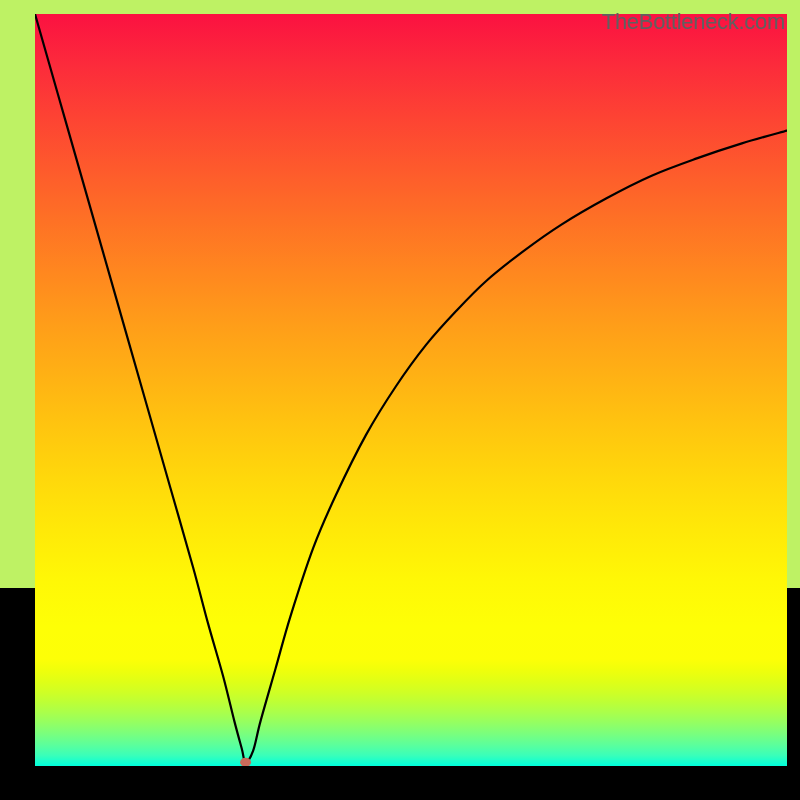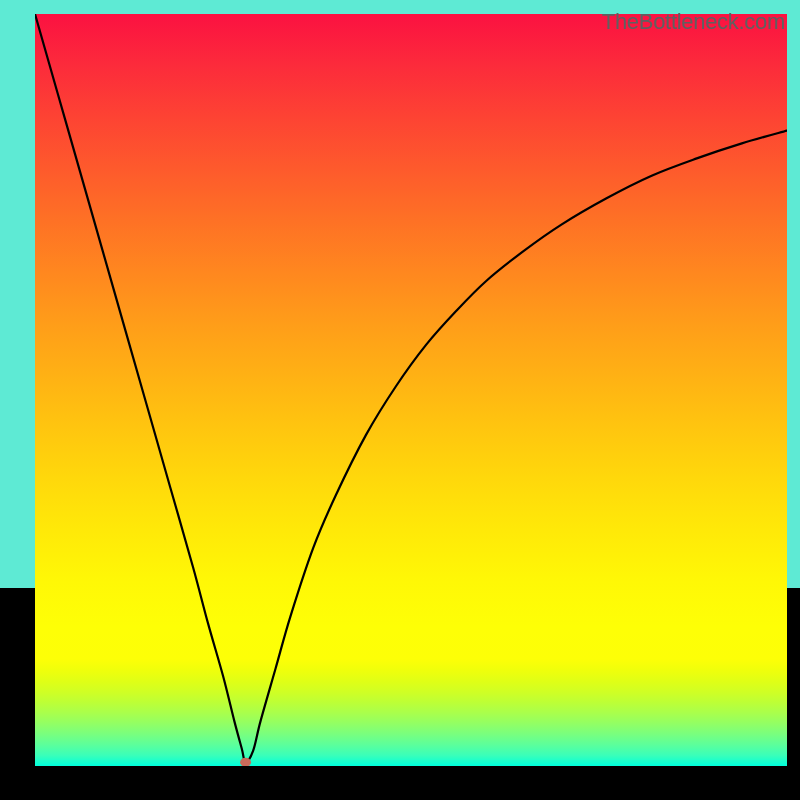--- a/index.html
+++ b/index.html
@@ -8,21 +8,21 @@
     width: 800px;
     height: 800px;
     overflow: hidden;
     background: #000;
     font-family: Arial, Helvetica, sans-serif;
   }
   .frame {
     position: relative;
     width: 800px;
     height: 588px;
-    background: #5eead4;
+    background: #bef264;
     text-decoration: underline;
   }
   .plot-area {
     position: absolute;
     left: 35px;
     top: 14px;
     width: 752px;
     height: 752px;
     overflow: hidden;
   }

